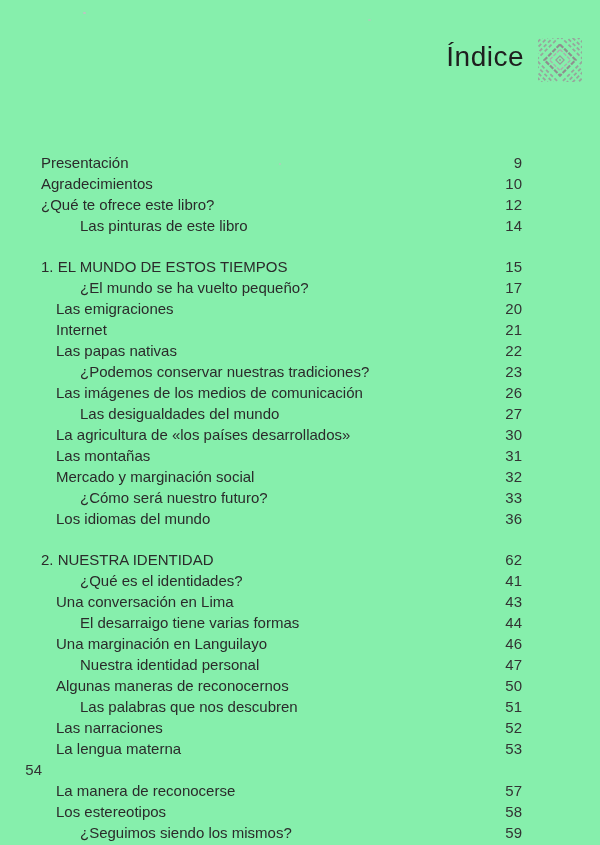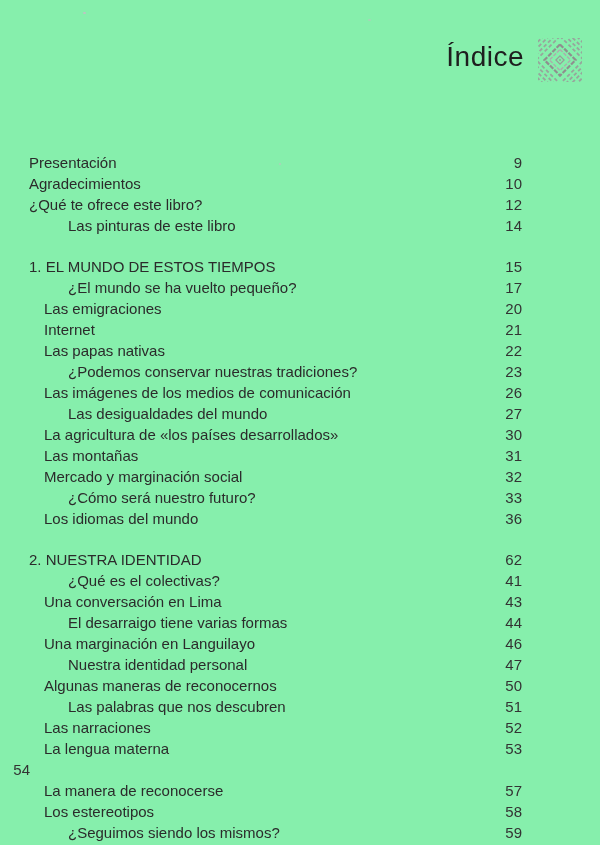--- a/index.html
+++ b/index.html
@@ -33,21 +33,21 @@
     padding-bottom: 6px;
   }
   .textile-icon {
     width: 44px;
     height: 48px;
     display: block;
   }
   .toc {
     position: absolute;
     top: 152px;
-    left: 4px;
+    left: 16px;
     right: 0;
   }
   .section + .section {
     margin-top: 20px;
   }
   .row {
     display: flex;
     align-items: baseline;
     height: 21px;
     font-size: 15px;
@@ -184,21 +184,21 @@
           <span class="label">Los idiomas del mundo</span>
           <span class="num">36</span>
         </div>
       </div>
       <div class="section">
         <div class="row i0">
           <span class="label">2. NUESTRA IDENTIDAD</span>
           <span class="num">62</span>
         </div>
         <div class="row i1">
-          <span class="label">¿Qué es el colectivas?</span>
+          <span class="label">¿Qué es el identidades?</span>
           <span class="num">41</span>
         </div>
         <div class="row i2">
           <span class="label">Una conversación en Lima</span>
           <span class="num">43</span>
         </div>
         <div class="row i1">
           <span class="label">El desarraigo tiene varias formas</span>
           <span class="num">44</span>
         </div>

